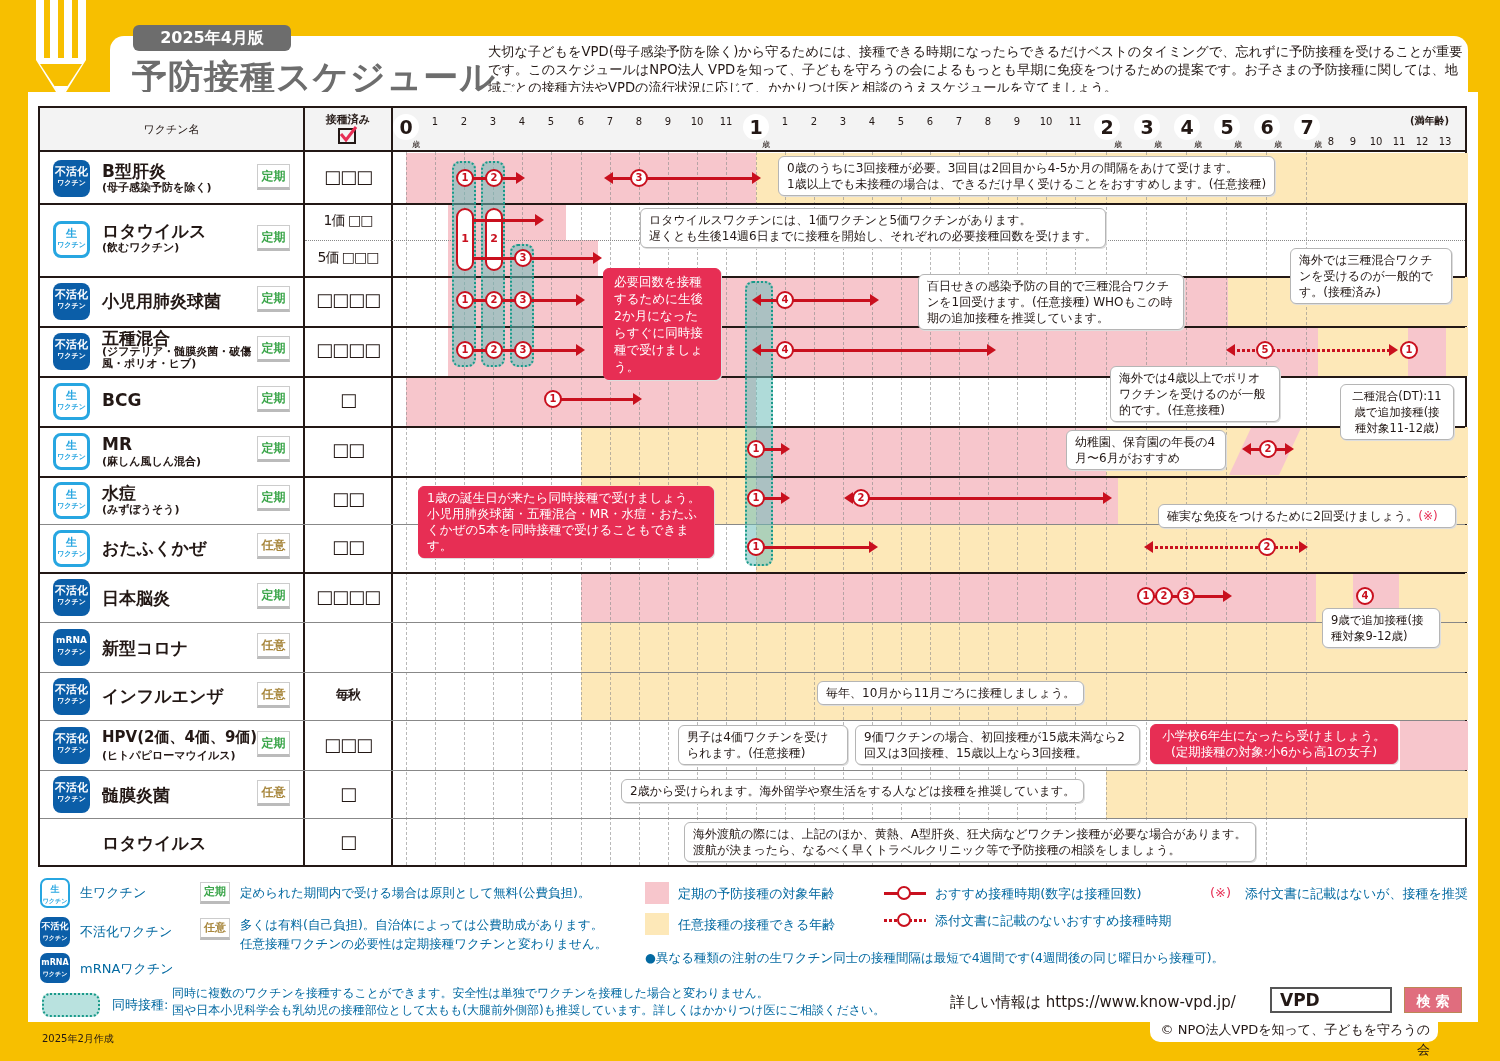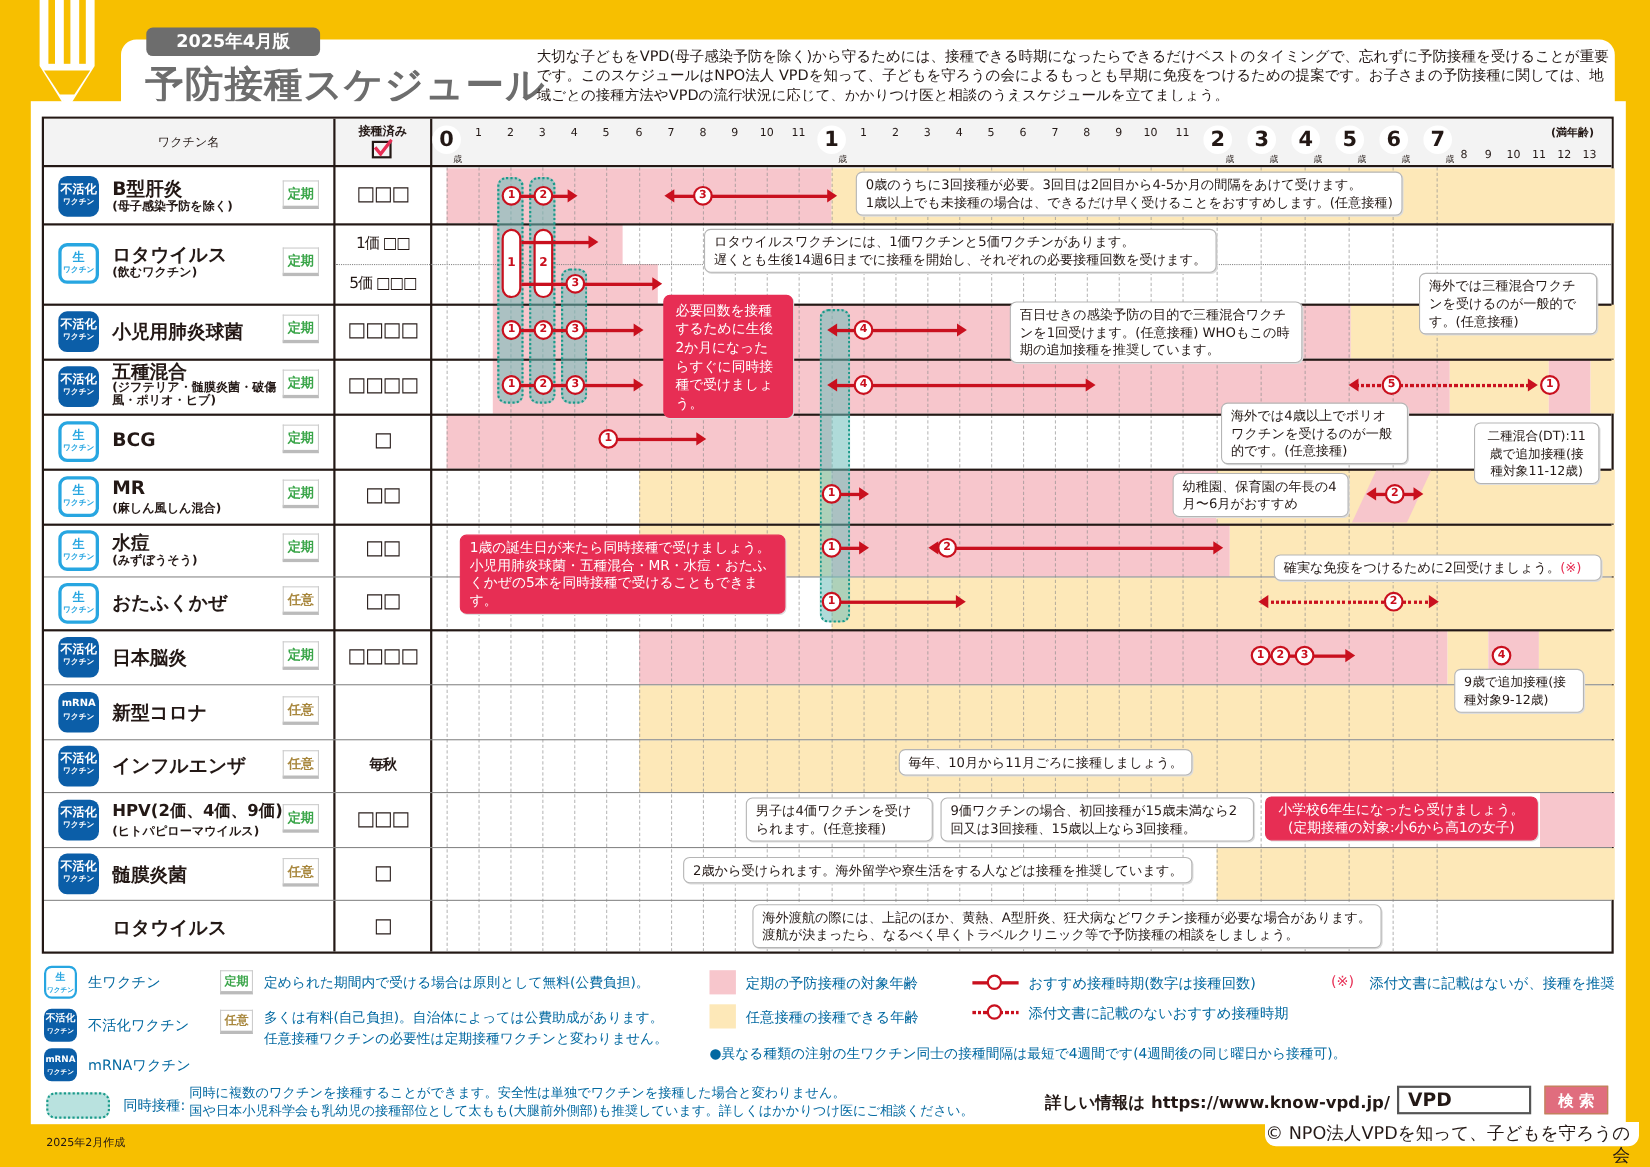--- a/index.html
+++ b/index.html
@@ -42,21 +42,21 @@
 .ahead.r{right:-6px;border-left:9px solid #c9101e}
 .ahead.l{left:-6px;border-right:9px solid #c9101e}
 .num{position:absolute;width:18px;height:18px;border-radius:9px;background:#fff;border:2px solid #c9101e;color:#c9101e;font-size:10px;font-weight:bold;text-align:center;line-height:14px}
 .sim{position:absolute;background:rgba(110,190,185,.55);border:2px dotted #1a9a8a;border-radius:8px}
 .pill{position:absolute;width:18px;background:#fff;border:2.5px solid #c9101e;border-radius:9px;color:#c9101e;font-size:11px;font-weight:bold;text-align:center}
 .legend{position:absolute;font-size:13px;color:#0369a1}
 .lbadge{position:absolute;width:30px;height:30px;border-radius:7px;text-align:center;font-size:9px;font-weight:bold;line-height:11px;padding-top:4px}
 .swatch{position:absolute;width:24px;height:22px}
 .searchbox{position:absolute;left:1270px;top:987px;width:122px;height:26px;border:2px solid #555;background:#fff;font-weight:bold;font-size:17px;padding-left:8px;line-height:22px}
 .searchbtn{position:absolute;left:1404px;top:987px;width:58px;height:26px;background:#e06d7e;color:#fff;font-weight:bold;font-size:14px;text-align:center;line-height:26px;border:1px solid #b85;}
-.copy{position:absolute;left:1150px;top:1020px;width:340px;height:22px;background:#fff;border-radius:0 0 10px 10px;font-size:16px;text-align:right;padding-right:8px;line-height:20px}
+.copy{position:absolute;left:1150px;top:1020px;width:288px;height:22px;background:#fff;border-radius:0 0 10px 10px;font-size:13px;text-align:right;padding-right:8px;line-height:20px}
 .made{position:absolute;left:42px;top:1032px;font-size:10px}
 </style>
 </head>
 <body>
 
 <div class="sheet">
 
   <svg class="pencil" viewBox="0 0 62 100">
     <rect x="6" y="0" width="50" height="60" fill="#fff"></rect>
     <rect x="14" y="0" width="6" height="58" fill="#f7bf00"></rect>
@@ -393,21 +393,21 @@
       <div class="num" style="left:1115px;top:479px">2</div>
       <div class="num" style="left:1137px;top:479px">3</div>
     <div class="num" style="left:1316px;top:479px">4</div>
 
     <div class="note" style="left:738px;top:48px;white-space:pre-line">0歳のうちに3回接種が必要。3回目は2回目から4-5か月の間隔をあけて受けます。
 1歳以上でも未接種の場合は、できるだけ早く受けることをおすすめします。(任意接種)</div>
     <div class="note" style="left:600px;top:100px;white-space:pre-line">ロタウイルスワクチンには、1価ワクチンと5価ワクチンがあります。
 遅くとも生後14週6日までに接種を開始し、それぞれの必要接種回数を受けます。</div>
     <div class="note red" style="left:563px;top:160px;width:118px;line-height:17px;padding:4px 10px">必要回数を接種するために生後2か月になったらすぐに同時接種で受けましょう。</div>
     <div class="note" style="left:878px;top:166px;width:266px">百日せきの感染予防の目的で三種混合ワクチンを1回受けます。(任意接種) WHOもこの時期の追加接種を推奨しています。</div>
-    <div class="note" style="left:1250px;top:140px;width:162px">海外では三種混合ワクチンを受けるのが一般的です。(任意接種)</div>
+    <div class="note" style="left:1250px;top:140px;width:162px">海外では三種混合ワクチンを受けるのが一般的です。(接種済み)</div>
     <div class="note" style="left:1070px;top:258px;width:170px">海外では4歳以上でポリオワクチンを受けるのが一般的です。(任意接種)</div>
     <div class="note" style="left:1300px;top:276px;width:114px;text-align:center;font-size:11.5px">二種混合(DT):11歳で追加接種(接種対象11-12歳)</div>
     <div class="note" style="left:1026px;top:322px;width:160px">幼稚園、保育園の年長の4月〜6月がおすすめ</div>
     <div class="note red" style="left:378px;top:378px;width:296px">1歳の誕生日が来たら同時接種で受けましょう。小児用肺炎球菌・五種混合・MR・水痘・おたふくかぜの5本を同時接種で受けることもできます。</div>
     <div class="note" style="left:1118px;top:396px;width:298px"><span>確実な免疫をつけるために2回受けましょう。</span><span style="color:#e72e54">(※)</span></div>
     <div class="note" style="left:1282px;top:500px;width:118px;font-size:11.5px">9歳で追加接種(接種対象9-12歳)</div>
     <div class="note" style="left:777px;top:573px">毎年、10月から11月ごろに接種しましょう。</div>
     <div class="note" style="left:638px;top:617px;width:170px">男子は4価ワクチンを受けられます。(任意接種)</div>
     <div class="note" style="left:815px;top:617px;width:285px">9価ワクチンの場合、初回接種が15歳未満なら2回又は3回接種、15歳以上なら3回接種。</div>
     <div class="note red" style="left:1110px;top:616px;width:248px;text-align:center">小学校6年生になったら受けましょう。(定期接種の対象:小6から高1の女子)</div>
@@ -445,18 +445,18 @@
 
   <div class="legend" style="left:1210px;top:885px;color:#e72e54">(※)</div>
   <div class="legend" style="left:1245px;top:885px">添付文書に記載はないが、接種を推奨</div>
   <div class="legend" style="left:645px;top:950px;font-size:12.5px">●異なる種類の注射の生ワクチン同士の接種間隔は最短で4週間です(4週間後の同じ曜日から接種可)。</div>
 
   <div style="position:absolute;left:42px;top:993px;width:58px;height:24px;background:#b9e2df;border:2px dotted #1a9a8a;border-radius:8px"></div>
   <div class="legend" style="left:112px;top:996px">同時接種:</div>
   <div class="legend" style="left:172px;top:985px;font-size:12px;line-height:17px;white-space:pre-line">同時に複数のワクチンを接種することができます。安全性は単独でワクチンを接種した場合と変わりません。
 国や日本小児科学会も乳幼児の接種部位として太もも(大腿前外側部)も推奨しています。詳しくはかかりつけ医にご相談ください。</div>
 
-  <div style="position:absolute;left:950px;top:993px;font-weight:bold;font-size:15px">詳しい情報は https://www.know-vpd.jp/</div>
+  <div style="position:absolute;left:950px;top:993px;font-weight:normal;font-size:15px">詳しい情報は https://www.know-vpd.jp/</div>
   <div class="searchbox">VPD</div>
   <div class="searchbtn">検 索</div>
   <div class="made">2025年2月作成</div>
   <div class="copy">© NPO法人VPDを知って、子どもを守ろうの会</div>
 </div>
 
 </body></html>

